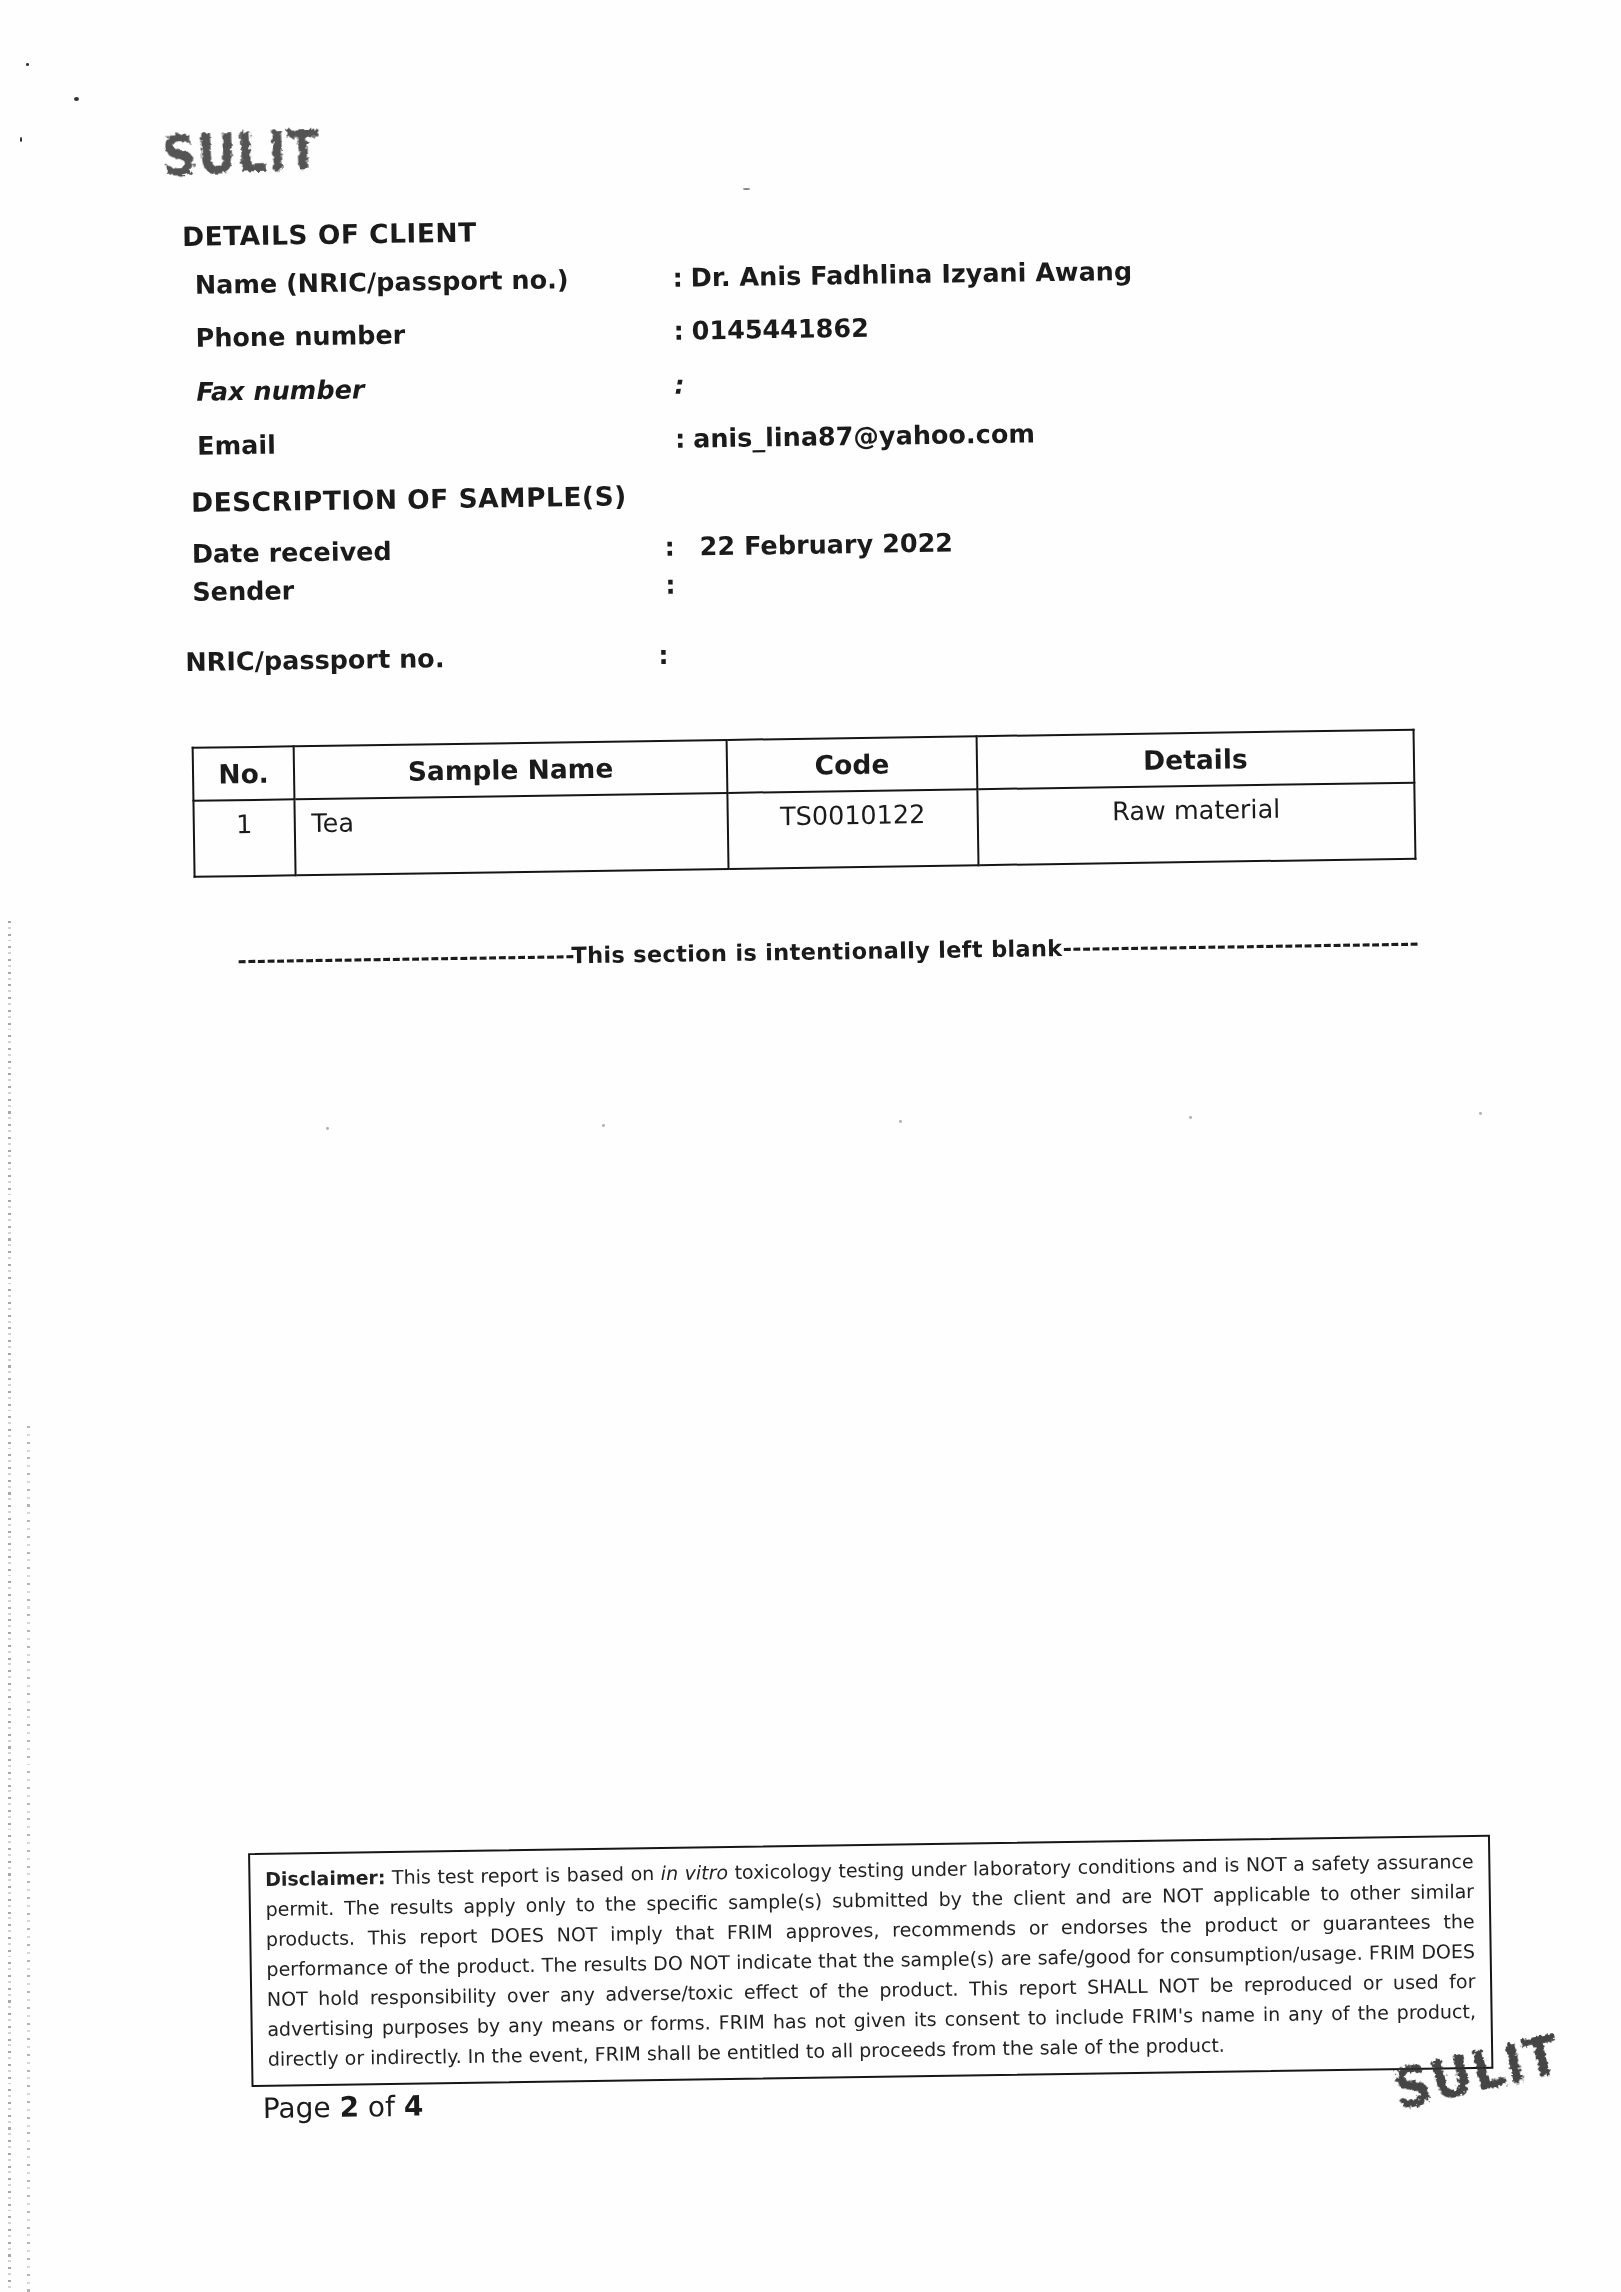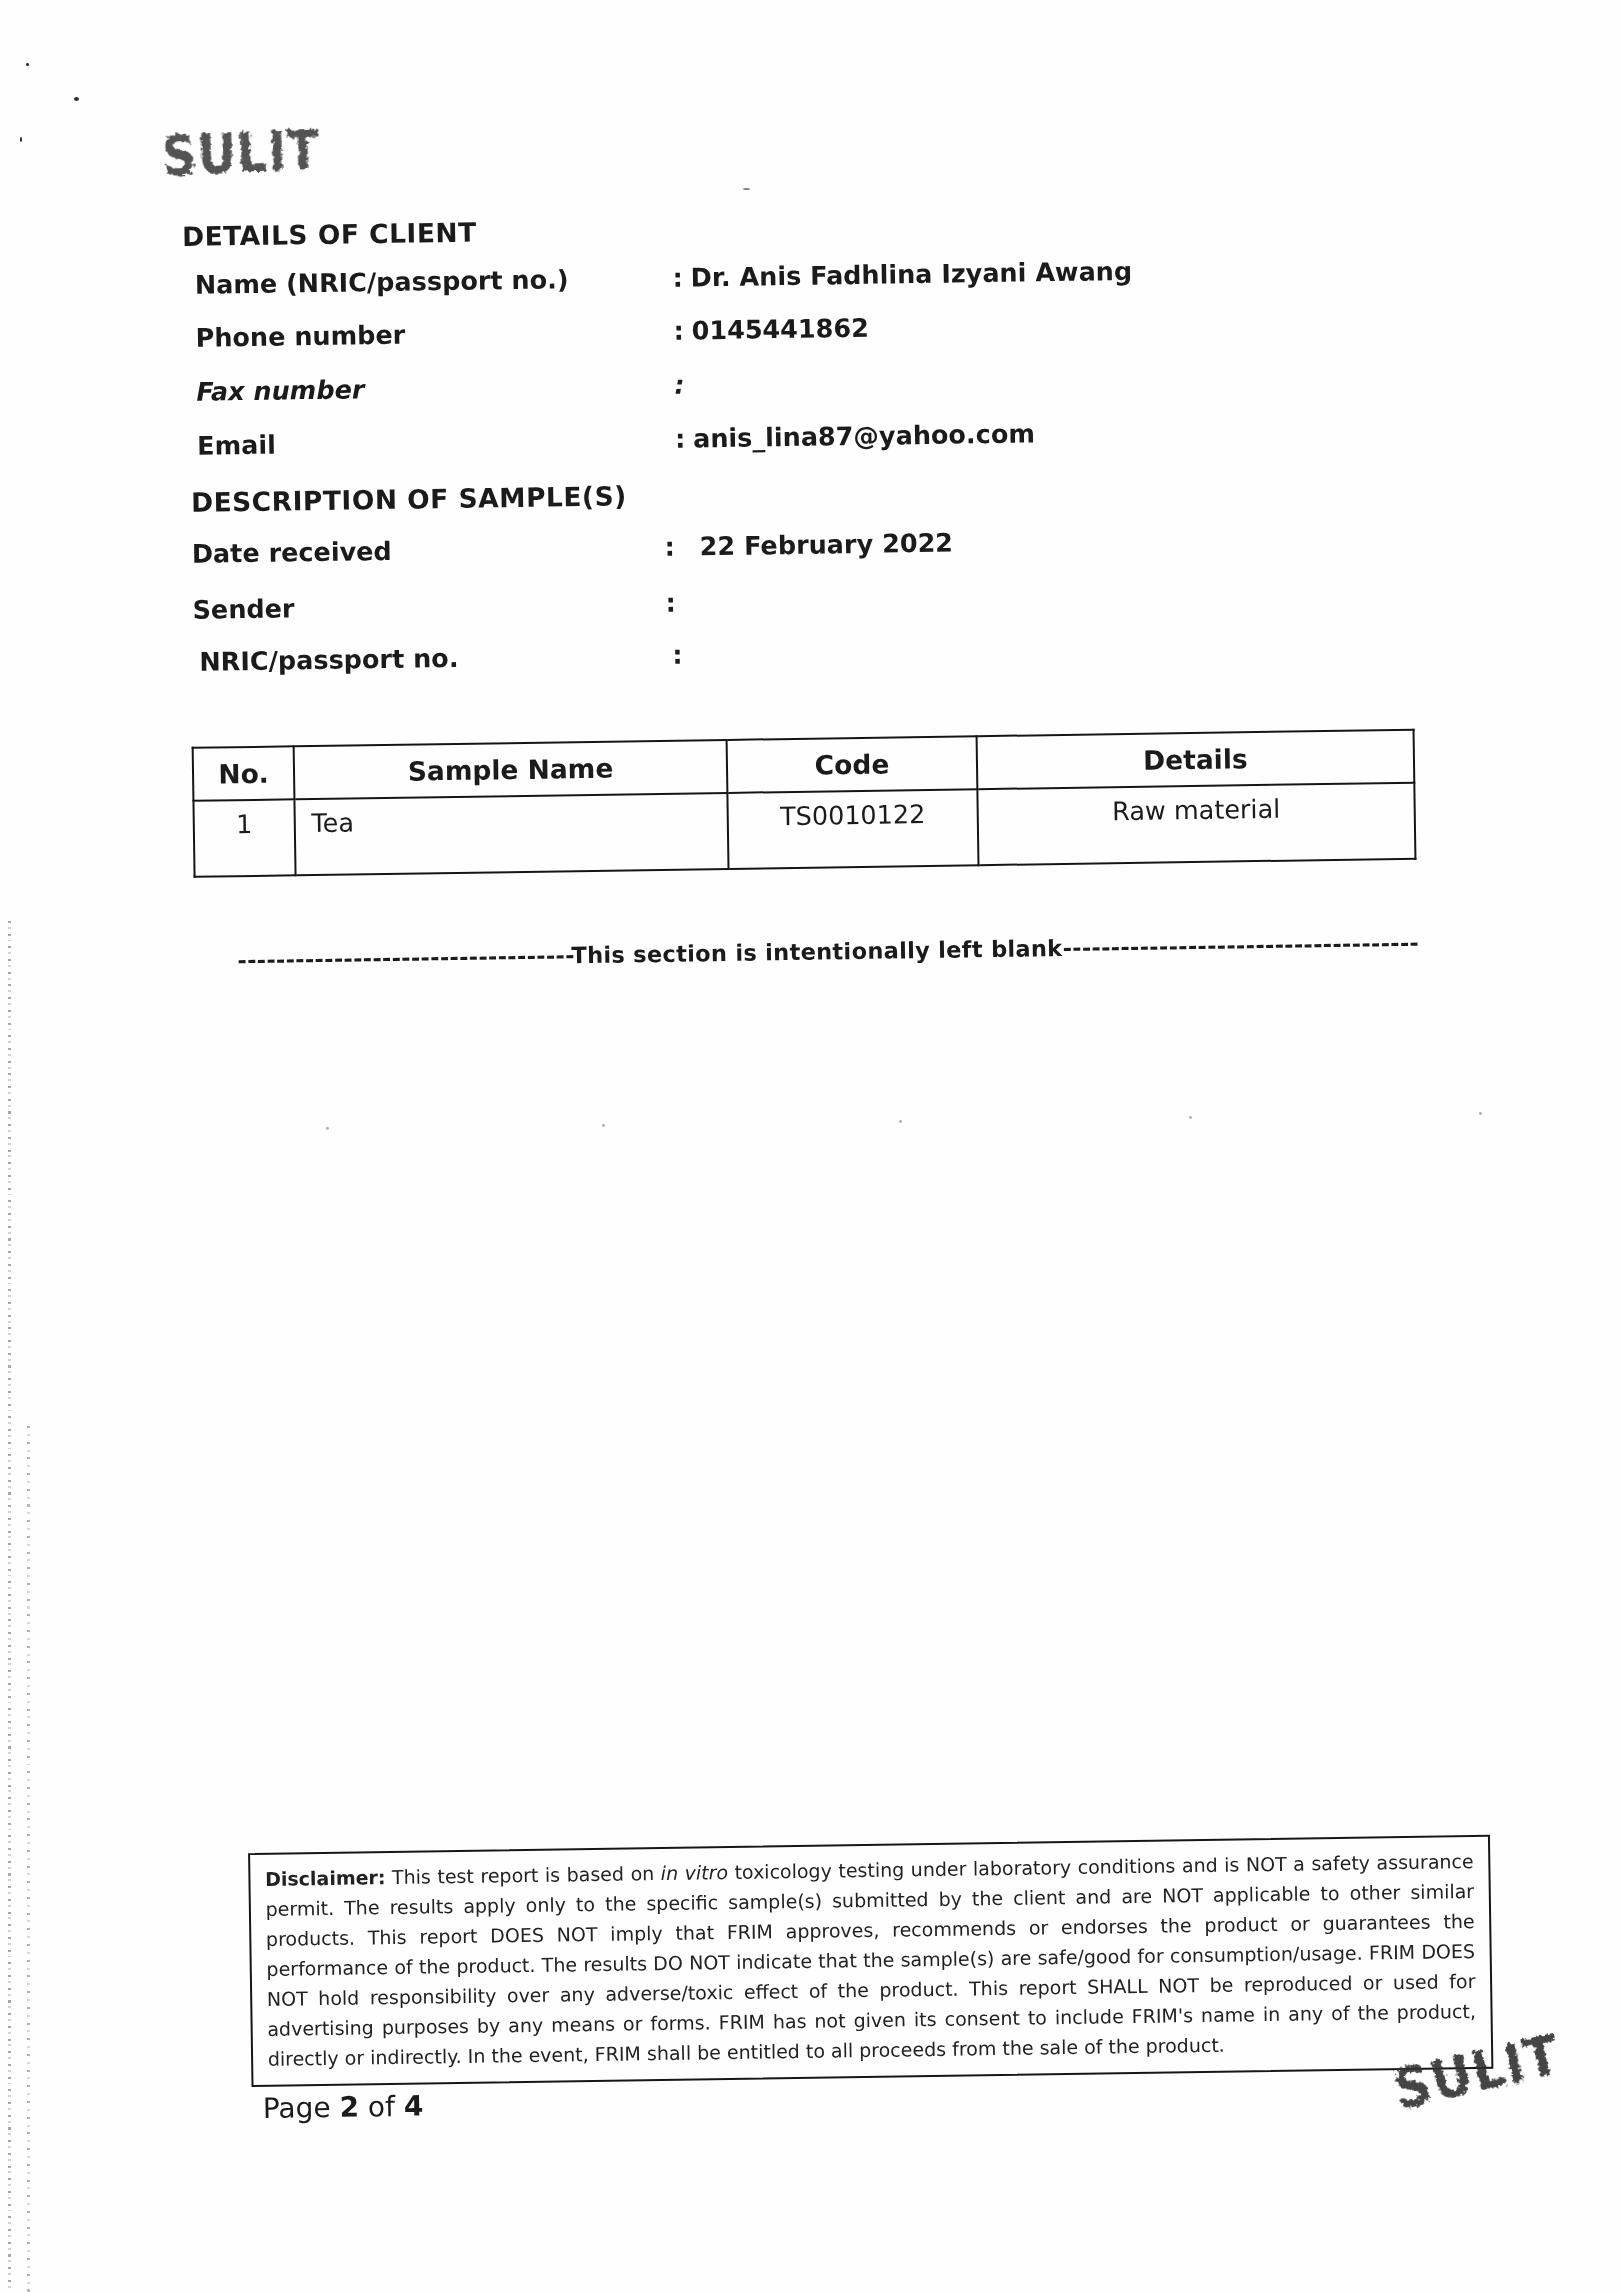--- a/index.html
+++ b/index.html
@@ -121,26 +121,26 @@
       <span class="fvalue">anis_lina87@yahoo.com</span>
     </div>
 
     <div class="h1" style="top:488px;left:201px;">DESCRIPTION OF SAMPLE(S)</div>
 
     <div class="frow" style="top:540px;left:201px;text-decoration:underline;">
       <span class="flabel">Date received</span>
       <span class="fsep" style="left:473px;">:</span>
       <span class="fvalue gap">22 February 2022</span>
     </div>
-    <div class="frow" style="top:596px;left:201px;">
+    <div class="frow" style="top:578px;left:201px;">
       <span class="flabel">Sender</span>
       <span class="fsep" style="left:473px;">:</span>
       <span class="fvalue gap"></span>
     </div>
-    <div class="frow" style="top:648px;left:207px;">
+    <div class="frow" style="top:648px;left:193px;">
       <span class="flabel">NRIC/passport no.</span>
       <span class="fsep" style="left:473px;">:</span>
       <span class="fvalue gap"></span>
     </div>
 
     <table class="sample">
       <colgroup>
         <col class="col-no">
           <col class="col-name">
           <col class="col-code">

